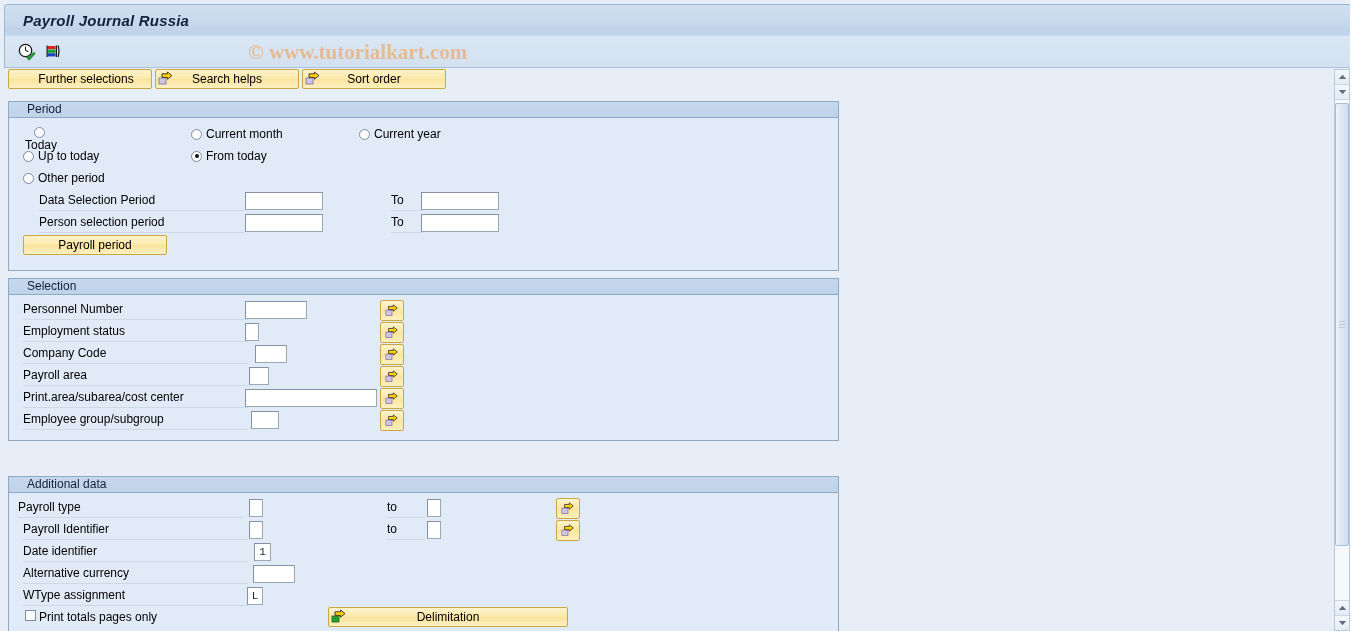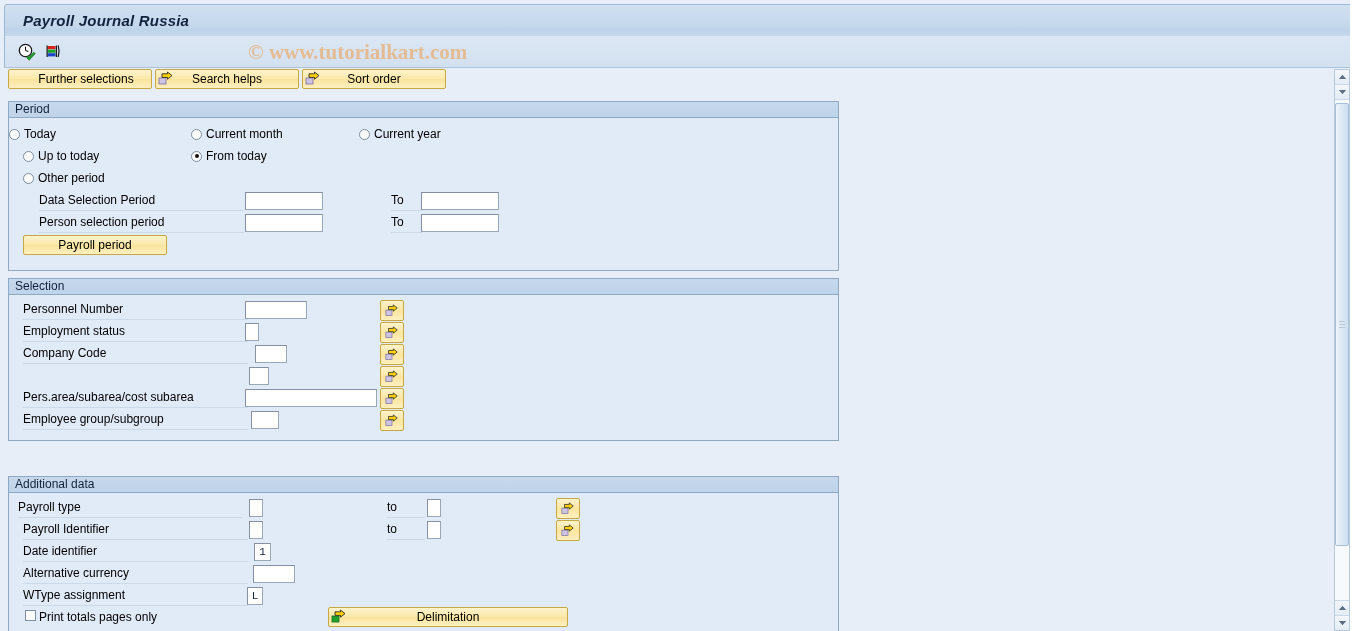--- a/index.html
+++ b/index.html
@@ -112,21 +112,21 @@
     border: 1px solid #8fa9c4;
     background: #e1ebf7;
     box-sizing: border-box;
   }
   .panel-hdr {
     height: 16px;
     background: linear-gradient(to bottom, #c5d8ec 0%, #bfd3e9 100%);
     border-bottom: 1px solid #8fa9c4;
     font-size: 12px;
     color: #11213a;
-    padding-left: 6px;
+    padding-left: 18px;
     line-height: 15px;
     box-sizing: border-box;
   }
   #panel-period    { left: 8px; top: 101px; width: 831px; height: 170px; }
   #panel-selection { left: 8px; top: 278px; width: 831px; height: 163px; }
   #panel-additional{ left: 8px; top: 476px; width: 831px; height: 155px; border-bottom: none; }
 
   
   .radio-row { position: absolute; display: flex; align-items: center; cursor: pointer; }
   .radio {
@@ -313,21 +313,21 @@
       </span>
       <span class="lbl">Sort order</span>
     </button>
   </div>
 
   <div class="rightfill"></div>
 
   <div class="panel" id="panel-period">
     <div class="panel-hdr">Period</div>
 
-    <div class="radio-row" style="left:0; top:25px;">
+    <div class="radio-row" style="left:16px; top:25px;flex-direction:column;">
       <span class="radio"></span>
       <span class="txt">Today</span>
     </div>
     <div class="radio-row" style="left:182px; top:25px;">
       <span class="radio"></span>
       <span class="txt">Current month</span>
     </div>
     <div class="radio-row" style="left:350px; top:25px;">
       <span class="radio"></span>
       <span class="txt">Current year</span>
@@ -385,29 +385,30 @@
 
     <div class="flabel" style="left:14px; top:67px; width:225px;">Company Code</div>
     <input class="fin" style="left: 246px; top: 66px; width: 32px;" type="text" value="">
     <div class="arrowbtn" style="left:371px; top:65px;">
       <svg width="16" height="14" viewBox="0 0 16 16">
         <rect x="1" y="7" width="7" height="6" fill="#cfc4e4" stroke="#7a6ea0" stroke-width=".8"></rect>
         <path d="M4 2.8 L9.5 2.8 L9.5 1 L14 4.6 L9.5 8.2 L9.5 6.4 L4 6.4 Z" fill="#ffd100" stroke="#2b2b2b" stroke-width=".9" stroke-linejoin="round"></path>
       </svg>
     </div>
 
+    <div class="flabel" style="left:14px; top:89px; width:225px;">Payroll area</div>
     <input class="fin" style="left: 240px; top: 88px; width: 20px;" type="text" value="">
     <div class="arrowbtn" style="left:371px; top:87px;">
       <svg width="16" height="14" viewBox="0 0 16 16">
         <rect x="1" y="7" width="7" height="6" fill="#cfc4e4" stroke="#7a6ea0" stroke-width=".8"></rect>
         <path d="M4 2.8 L9.5 2.8 L9.5 1 L14 4.6 L9.5 8.2 L9.5 6.4 L4 6.4 Z" fill="#ffd100" stroke="#2b2b2b" stroke-width=".9" stroke-linejoin="round"></path>
       </svg>
     </div>
 
-    <div class="flabel" style="left:14px; top:111px; width:225px;">Pers.area/subarea/cost subarea</div>
+    <div class="flabel" style="left:14px; top:111px; width:225px;">Print.area/subarea/cost center</div>
     <input class="fin" style="left: 236px; top: 110px; width: 132px;" type="text" value="">
     <div class="arrowbtn" style="left:371px; top:109px;">
       <svg width="16" height="14" viewBox="0 0 16 16">
         <rect x="1" y="7" width="7" height="6" fill="#cfc4e4" stroke="#7a6ea0" stroke-width=".8"></rect>
         <path d="M4 2.8 L9.5 2.8 L9.5 1 L14 4.6 L9.5 8.2 L9.5 6.4 L4 6.4 Z" fill="#ffd100" stroke="#2b2b2b" stroke-width=".9" stroke-linejoin="round"></path>
       </svg>
     </div>
 
     <div class="flabel" style="left:14px; top:133px; width:225px;">Employee group/subgroup</div>
     <input class="fin" style="left: 242px; top: 132px; width: 28px;" type="text" value="">

